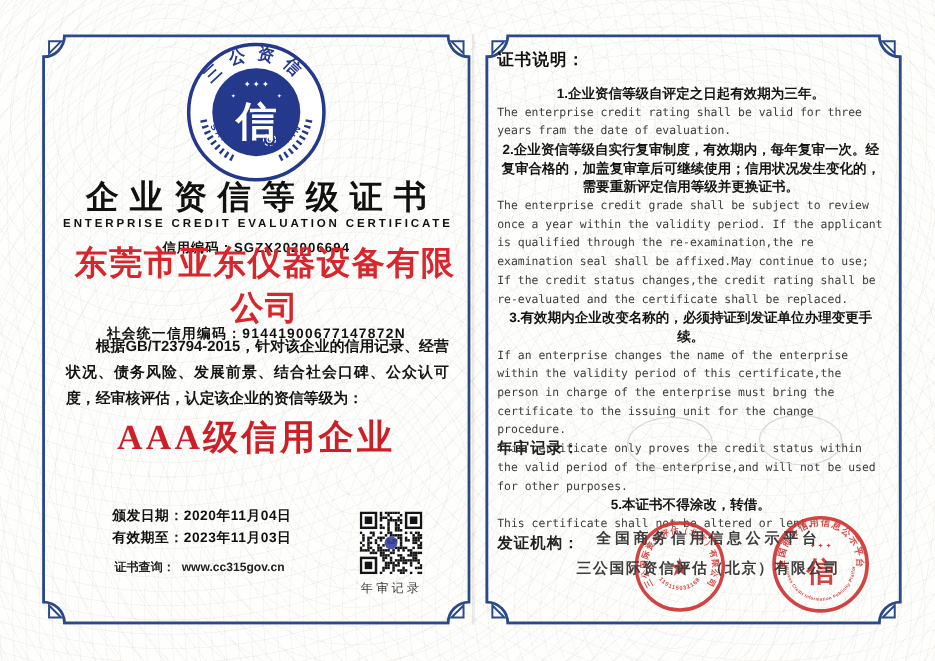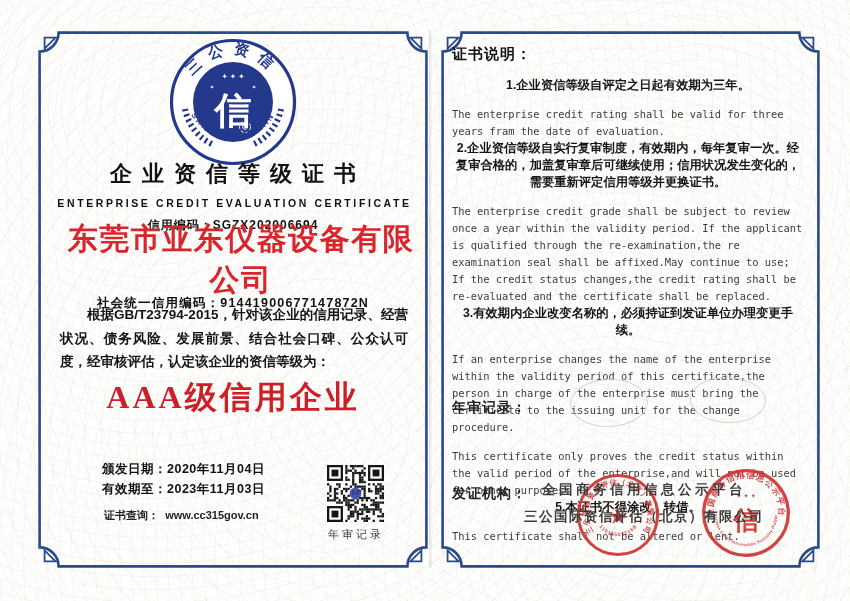--- a/index.html
+++ b/index.html
@@ -17,41 +17,41 @@
   .page-right{left:436px;width:389px;}
   .frame{position:absolute;inset:0;width:100%;height:100%;pointer-events:none;}
   .fold{position:absolute;left:429px;top:31px;width:3px;height:537px;
         background:linear-gradient(90deg,rgba(0,0,0,.10),rgba(0,0,0,.02));}
   .abs{position:absolute;}
   .ctr{left:0;right:0;text-align:center;}
 
   
   .emblem{left:130px;top:6px;width:130px;height:130px;}
   .title{top:128px;font-family:"Liberation Serif",serif;font-weight:bold;
-         font-size:22px;letter-spacing:10px;padding-left:10px;color:#111;}
+         font-size:30px;letter-spacing:10px;padding-left:10px;color:#111;}
   .subtitle{top:166px;font-weight:bold;font-size:10.5px;letter-spacing:2.6px;padding-left:3px;color:#111;}
   .codeline{top:186px;font-weight:bold;font-size:12px;letter-spacing:1px;color:#111;}
   .company{top:188px;font-weight:bold;font-size:30px;letter-spacing:1.5px;color:#d8262c;padding-left:16px;}
   .unicode-line{top:264px;font-weight:bold;font-size:12.5px;letter-spacing:1.2px;color:#111;}
   .statement{left:22px;top:272px;width:348px;font-size:13.5px;font-weight:600;
              line-height:23.5px;text-align:justify;text-indent:2em;color:#141414;}
   .rating{top:345px;font-family:"Liberation Serif",serif;font-weight:bold;
           font-size:32px;letter-spacing:3px;color:#cd1f27;}
   .dateblock{left:64px;font-weight:bold;font-size:12.5px;color:#111;letter-spacing:.5px;}
   .d1{top:430px;text-align:center;} .d2{top:450px;}
   .query{left:66px;top:477px;font-size:11px;font-weight:600;color:#222;}
   .qr{left:289px;top:434px;width:57px;height:57px;}
   .qr-caption{left:270px;top:496px;width:96px;text-align:center;font-size:11px;
               letter-spacing:3px;color:#3a3a3a;font-family:"Liberation Serif",serif;}
 
   
   .heading{left:16px;top:14px;font-size:15px;font-weight:bold;letter-spacing:1px;color:#111;}
   .body-block{left:16px;top:46px;width:352px;}
   .zh{font-size:12.3px;font-weight:bold;line-height:17px;color:#151515;text-align:center;}
-  .en{font-size:10.4px;line-height:17px;color:#3c3c3c;font-family:"DejaVu Sans Mono",monospace;margin-top:12px;}
+  .en{font-size:10.4px;line-height:17px;color:#3c3c3c;font-family:"DejaVu Sans Mono",monospace;}
   .annual{left:16px;top:368px;font-size:14px;font-weight:600;letter-spacing:1px;color:#222;}
   .oval{position:absolute;border:1px solid #c7cbd3;border-radius:50%;opacity:.8;}
   .oval1{left:134px;top:348px;width:76px;height:46px;transform:rotate(-2deg);}
   .oval2{left:254px;top:346px;width:74px;height:44px;transform:rotate(2deg);}
   .issuer-label{left:16px;top:454px;font-size:14px;font-weight:600;letter-spacing:1px;color:#222;}
   .issuer1{left:48px;top:450px;width:320px;text-align:center;font-size:13.5px;font-weight:bold;
            letter-spacing:3.5px;color:#3d3d3d;z-index:5;}
   .issuer2{left:30px;top:477px;width:356px;text-align:center;font-size:13.5px;font-weight:bold;
            letter-spacing:1.5px;color:#3d3d3d;z-index:5;}
   .seal{position:absolute;z-index:3;opacity:.92;}

